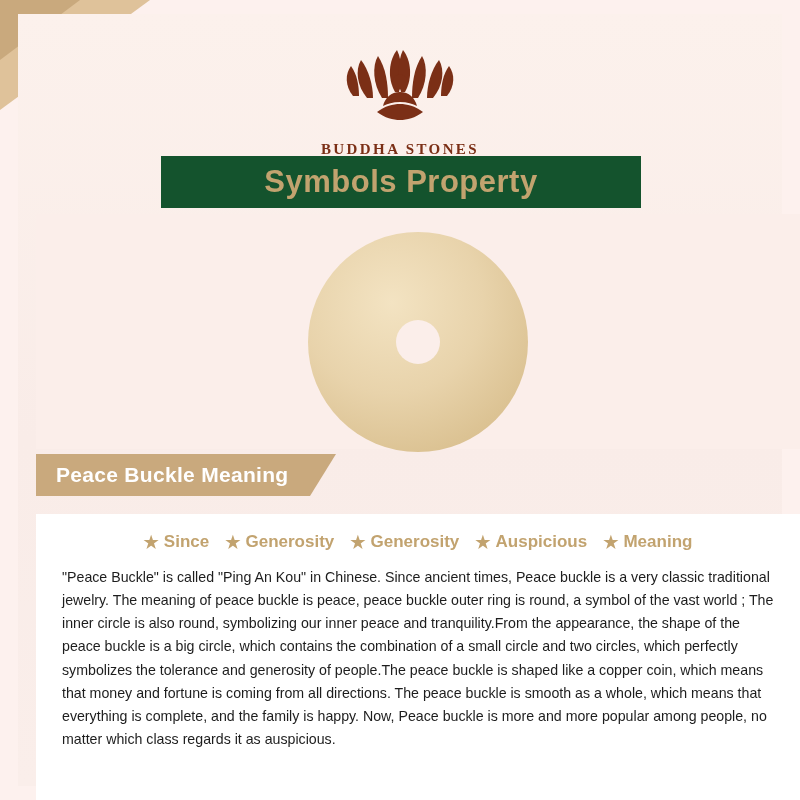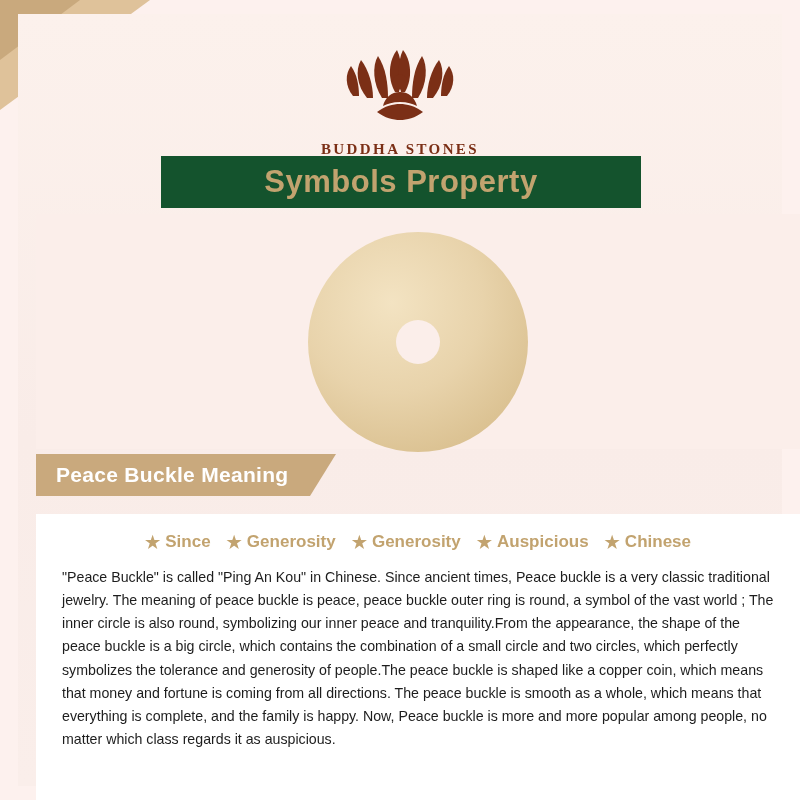--- a/index.html
+++ b/index.html
@@ -245,20 +245,20 @@
         <div class="kw">
           <span class="star">★</span>
           <span>Generosity</span>
         </div>
         <div class="kw">
           <span class="star">★</span>
           <span>Auspicious</span>
         </div>
         <div class="kw">
           <span class="star">★</span>
-          <span>Chinese</span>
+          <span>Meaning</span>
         </div>
       </div>
       <div class="body-text">"Peace Buckle" is called "Ping An Kou" in Chinese. Since ancient times, Peace buckle is a very classic traditional jewelry. The meaning of peace buckle is peace, peace buckle outer ring is round, a symbol of the vast world ; The inner circle is also round, symbolizing our inner peace and tranquility.From the appearance, the shape of the peace buckle is a big circle, which contains the combination of a small circle and two circles, which perfectly symbolizes the tolerance and generosity of people.The peace buckle is shaped like a copper coin, which means that money and fortune is coming from all directions. The peace buckle is smooth as a whole, which means that everything is complete, and the family is happy. Now, Peace buckle is more and more popular among people, no matter which class regards it as auspicious.</div>
     </div>
 
   </div>
 </div>
 
 </body></html>

